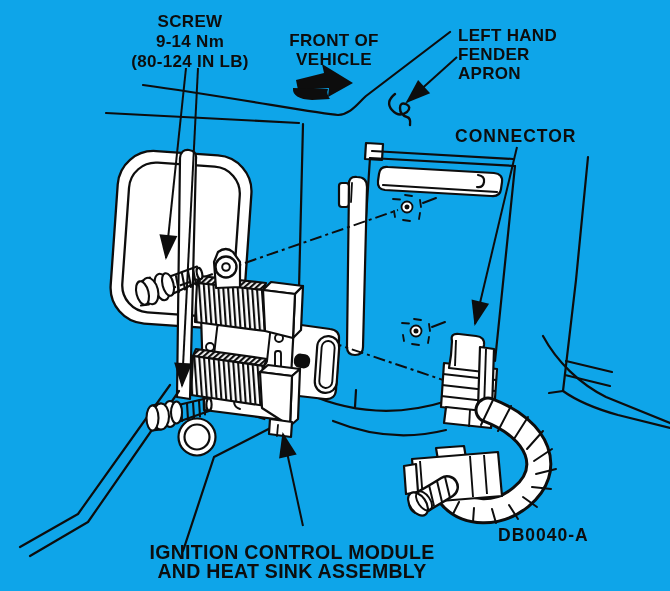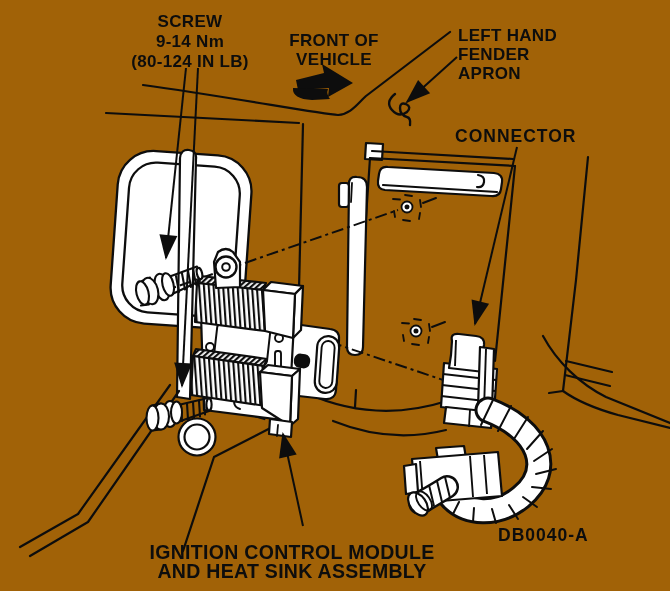--- a/index.html
+++ b/index.html
@@ -1,17 +1,17 @@
 <!DOCTYPE html>
 <html><head>
 <meta charset="utf-8">
 <style>
   html,body{margin:0;padding:0;background:#e8e8e8;}
   .stage{
-    position:relative;width:670px;height:591px;background:#a16207;overflow:hidden;
+    position:relative;width:670px;height:591px;background:#0ea5e9;overflow:hidden;
     font-family:"Liberation Sans",sans-serif;
   }
   svg{display:block}
   svg text{
     font-family:"Liberation Sans","DejaVu Sans",sans-serif;
     font-weight:bold;fill:#0d0d0d;letter-spacing:.3px;
   }
   .t17{font-size:17px}
   .t18{font-size:17.5px;letter-spacing:1px}
   .t19{font-size:19.5px}

